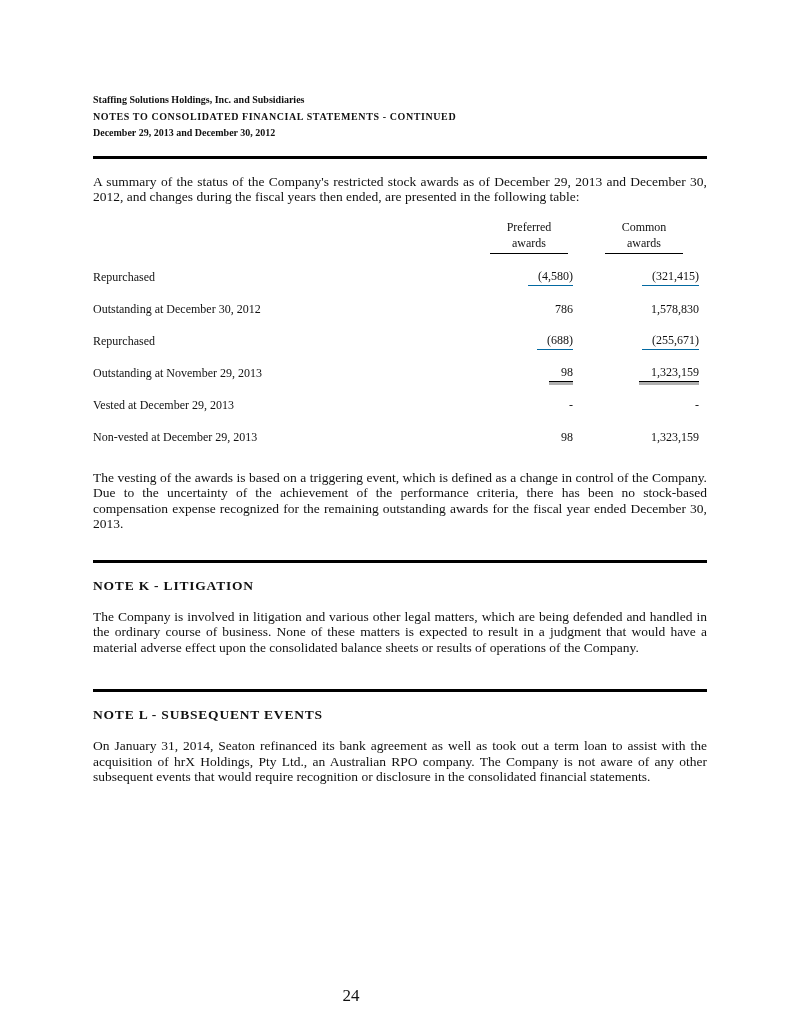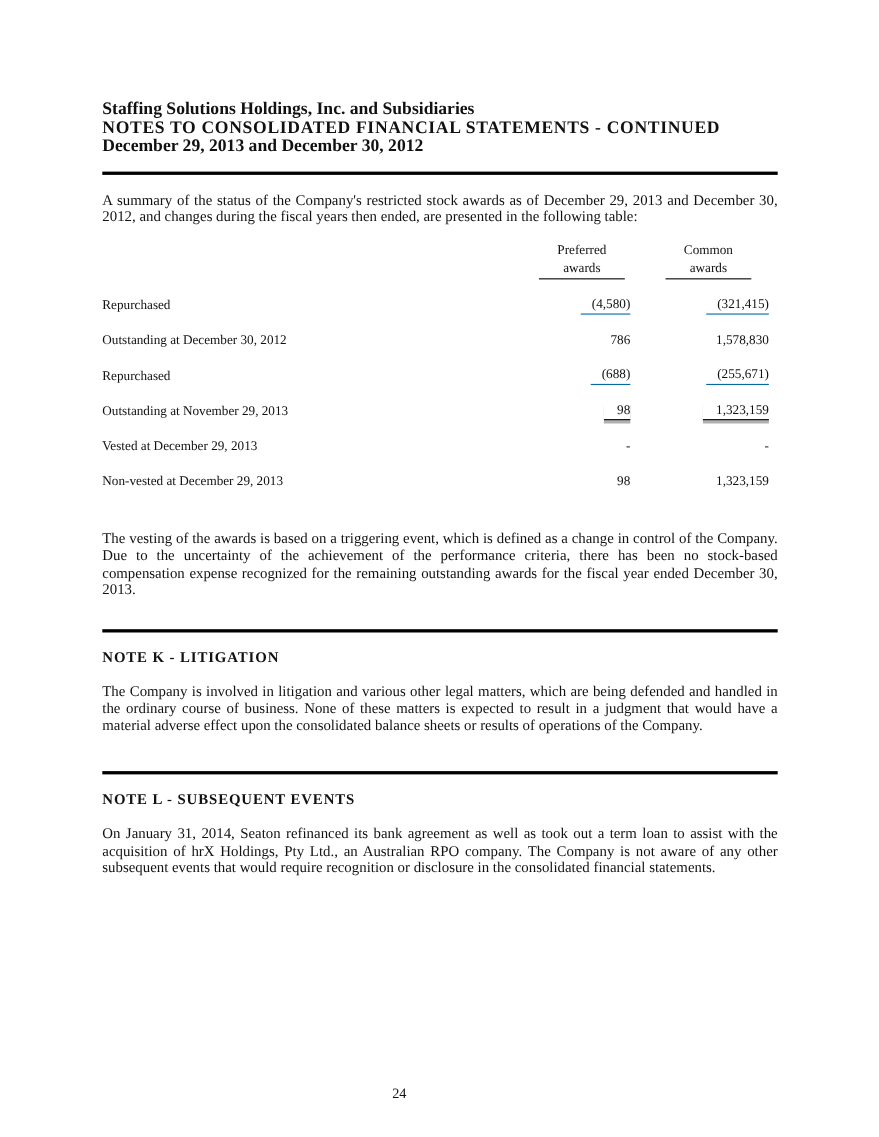--- a/index.html
+++ b/index.html
@@ -17,21 +17,21 @@
     left: 0; top: 0;
     width: 799px; height: 1034px;
     background: #ffffff;
   }
   .content {
     position: absolute;
     left: 93px;
     top: 92px;
     width: 614px;
   }
-  .doc-header { font-weight: bold; font-size: 16px; line-height: 16.5px; }
+  .doc-header { font-weight: bold; font-size: 10px; line-height: 16.5px; }
   .doc-header .hline2 { letter-spacing: 0.6px; }
   .rule {
     height: 3px;
     background: #000000;
     width: 614px;
   }
   .rule-1 { margin-top: 14px; }
   p.para {
     font-size: 13.5px;
     line-height: 15.5px;
@@ -67,39 +67,39 @@
     border-bottom: 1px solid #0369a1;
     padding-left: 10px;
     padding-bottom: 1px;
   }
   .u-double .val {
     border-bottom: 1px solid #000000;
     box-shadow: 0 3px 0 0 #b0b0b0;
     padding-left: 12px;
     padding-bottom: 1px;
   }
-  .p-vesting { margin-top: 28px; }
+  .p-vesting { margin-top: 16px; }
 
   .section-rule-k { margin-top: 28px; }
   .section-rule-l { margin-top: 34px; }
   .note-title {
     font-weight: bold;
     font-size: 13.5px;
     letter-spacing: 0.8px;
     margin-top: 15px;
   }
   .note-para { margin-top: 15px; }
 
   .page-number {
     position: absolute;
-    left: 12px;
+    left: 0;
     top: 986px;
     width: 702px;
     text-align: center;
-    font-size: 13px;
+    font-size: 17px;
   }
 </style>
 </head>
 <body>
 
 <div class="page">
   <div class="content">
 
     <div class="doc-header">
       <div class="hline1">Staffing Solutions Holdings, Inc. and Subsidiaries</div>

